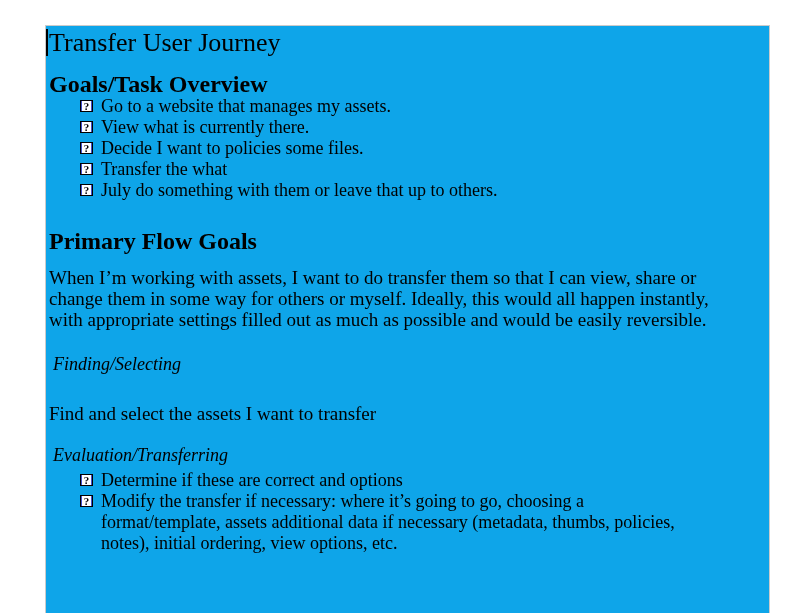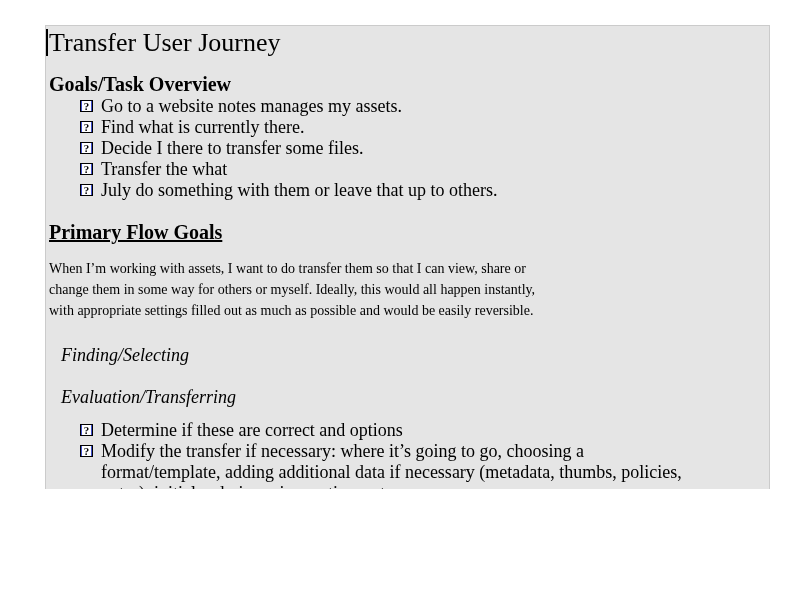--- a/index.html
+++ b/index.html
@@ -10,66 +10,66 @@
     background: #ffffff;
     color: #000000;
     font-family: "Liberation Serif", serif;
     overflow: hidden;
   }
   .editor-frame {
     position: absolute;
     left: 45px;
     top: 25px;
     width: 725px;
-    height: 464px;
+    height: 588px;
     box-sizing: border-box;
     border-top: 1px solid #cbcbcb;
     border-left: 1px solid #cbcbcb;
     border-right: 1px solid #cbcbcb;
     border-bottom: none;
-    background: #e5e5e5;
+    background: #0ea5e9;
     padding: 2px 4px 0 3px;
     overflow: hidden;
   }
   .caret {
     position: absolute;
     left: 0px;
     top: 3px;
     width: 2px;
     height: 27px;
     background: #000000;
   }
   .doc-title {
     font-size: 26px;
     font-weight: normal;
     line-height: 30px;
     margin: 0;
   }
   .h-bold {
-    font-size: 20px;
+    font-size: 24px;
     font-weight: bold;
     line-height: 24px;
     margin: 0;
   }
   .h-italic {
     font-size: 18px;
     font-style: italic;
     font-weight: normal;
     line-height: 21px;
-    margin: 12px;
+    margin: 4px;
   }
   .para {
-    font-size: 14px;
+    font-size: 19px;
     line-height: 21px;
     margin: 0;
     white-space: pre;
   }
   .mt14 { margin-top: 14px; }
   .mt15 { margin-top: 15px; }
-  .mt17 { margin-top: 19px; text-decoration: underline; }
+  .mt17 { margin-top: 28px; }
   .mt18 { margin-top: 18px; }
   .mt20 { margin-top: 20px; }
   .mt21 { margin-top: 21px; }
   .mt24 { margin-top: 24px; }
   .qlist {
     list-style: none;
     margin: 0;
     padding: 0 0 0 31px;
     font-size: 18px;
     line-height: 21px;
@@ -109,33 +109,33 @@
 
   <div class="doc-title">Transfer User Journey</div>
 
   <div class="h-bold mt14">Goals/Task Overview</div>
 
   <ul class="qlist mt18">
     <li>
       <span class="qicon">
           <span class="qmark">?</span>
         </span>
-      <span class="li-text">Go to a website notes manages my assets.</span>
+      <span class="li-text">Go to a website that manages my assets.</span>
     </li>
     <li>
       <span class="qicon">
           <span class="qmark">?</span>
         </span>
-      <span class="li-text">Find what is currently there.</span>
+      <span class="li-text">View what is currently there.</span>
     </li>
     <li>
       <span class="qicon">
           <span class="qmark">?</span>
         </span>
-      <span class="li-text">Decide I there to transfer some files.</span>
+      <span class="li-text">Decide I want to policies some files.</span>
     </li>
     <li>
       <span class="qicon">
           <span class="qmark">?</span>
         </span>
       <span class="li-text">Transfer the what</span>
     </li>
     <li>
       <span class="qicon">
           <span class="qmark">?</span>
@@ -145,34 +145,35 @@
   </ul>
 
   <div class="h-bold mt17">Primary Flow Goals</div>
 
   <div class="para mt14">When I’m working with assets, I want to do transfer them so that I can view, share or
 change them in some way for others or myself. Ideally, this would all happen instantly,
 with appropriate settings filled out as much as possible and would be easily reversible.</div>
 
   <div class="h-italic mt24">Finding/Selecting</div>
 
+  <div class="para mt17">Find and select the assets I want to transfer</div>
 
   <div class="h-italic mt21">Evaluation/Transferring</div>
 
   <ul class="qlist mt20">
     <li>
       <span class="qicon">
           <span class="qmark">?</span>
         </span>
       <span class="li-text">Determine if these are correct and options</span>
     </li>
     <li>
       <span class="qicon">
           <span class="qmark">?</span>
         </span>
       <span class="li-text">Modify the transfer if necessary: where it’s going to go, choosing a
-format/template, adding additional data if necessary (metadata, thumbs, policies,
+format/template, assets additional data if necessary (metadata, thumbs, policies,
 notes), initial ordering, view options, etc.</span>
     </li>
   </ul>
 
 
 </div>
 
 </body></html>

